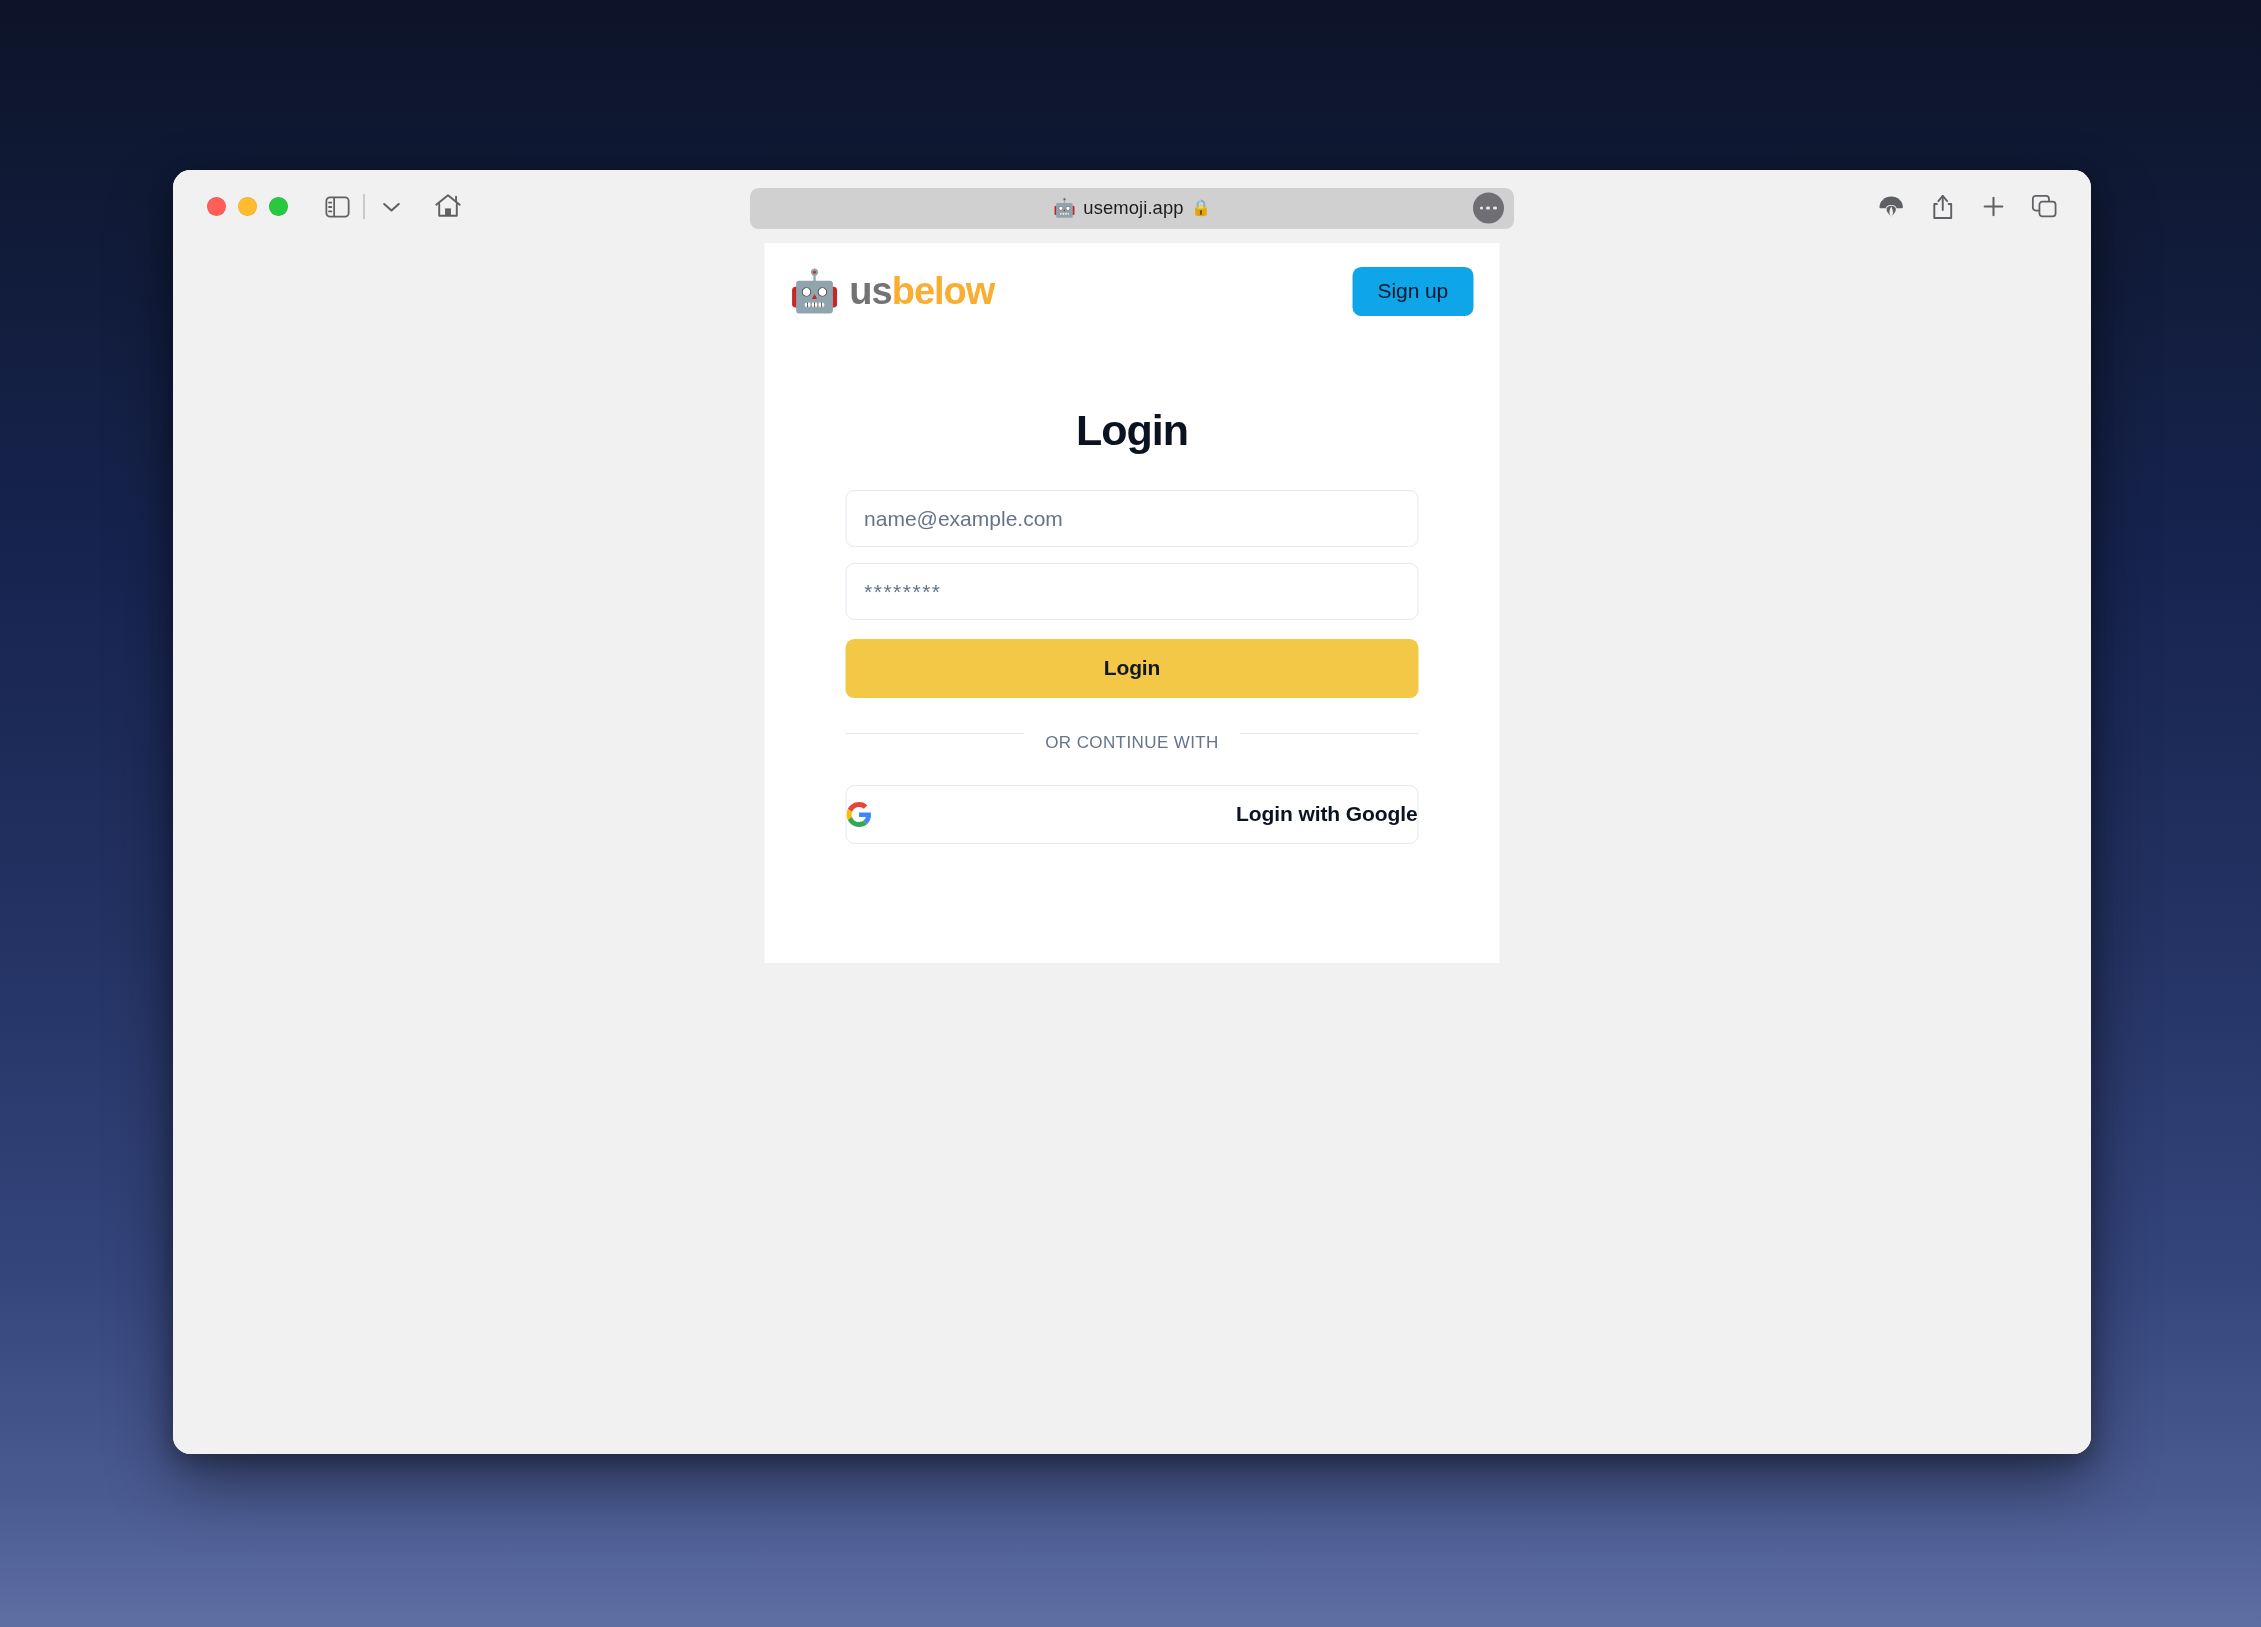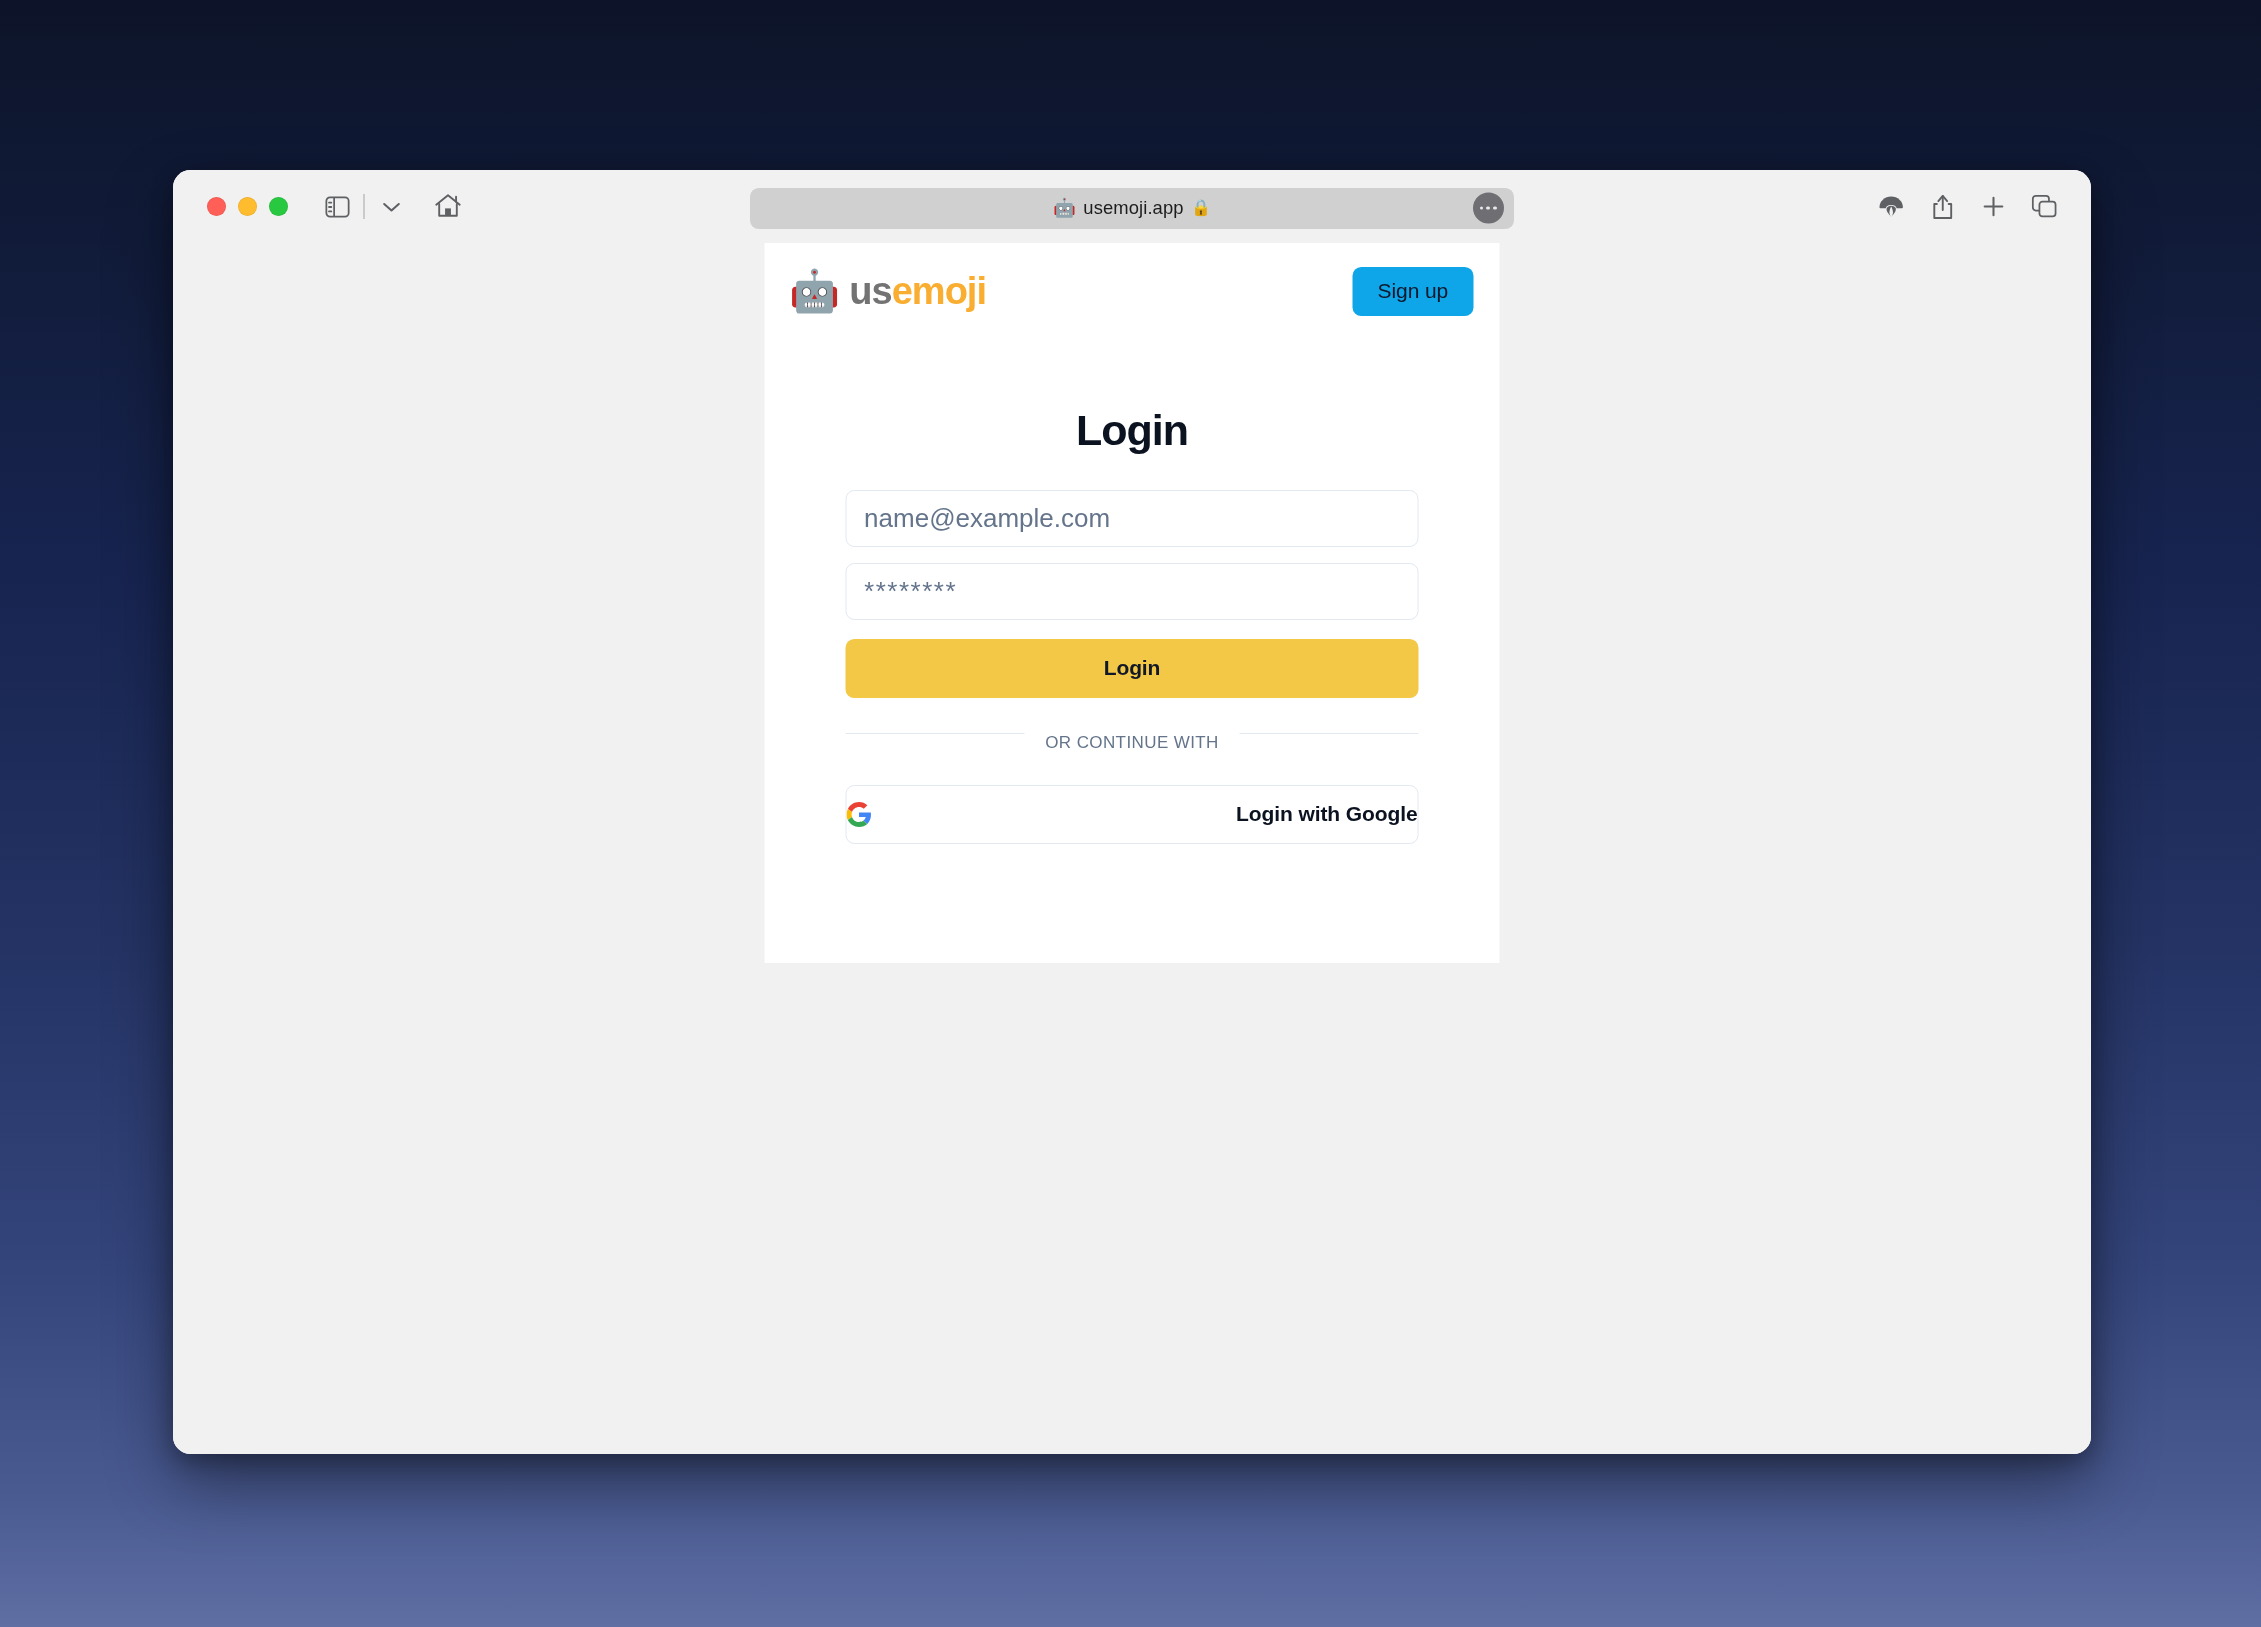--- a/index.html
+++ b/index.html
@@ -230,21 +230,21 @@
   }
 
   .text-input {
     width: 100%;
     height: 57px;
     border: 1.5px solid #e2e8f0;
     border-radius: 8.8px;
     background: #ffffff;
     padding: 0 17.6px;
     font-family: inherit;
-    font-size: 26px;
+    font-size: 21px;
     color: #0f172a;
     outline: none;
   }
   .text-input::placeholder { color: #64748b; }
   #password-input {
     letter-spacing: 1.5px;
     color: #64748b;
   }
 
   #login-submit {
@@ -383,21 +383,21 @@
     </div>
   </div>
 
   <div id="page-viewport">
 
     <div id="auth-card">
 
       <div id="site-header">
         <div id="brand-logo">
           <span id="brand-mark">🤖</span>
-          <span id="brand-wordmark"><span class="brand-us">us</span><span class="brand-emoji">emoji</span></span>
+          <span id="brand-wordmark"><span class="brand-us">us</span><span class="brand-emoji">below</span></span>
         </div>
         <button id="signup-button">Sign up</button>
       </div>
 
       <div id="login-section">
         <h1 id="login-title">Login</h1>
 
         <form id="login-form">
           <input id="email-input" class="text-input" type="text" placeholder="name@example.com" style="">
           <input id="password-input" class="text-input" type="text" value="********" style="">

